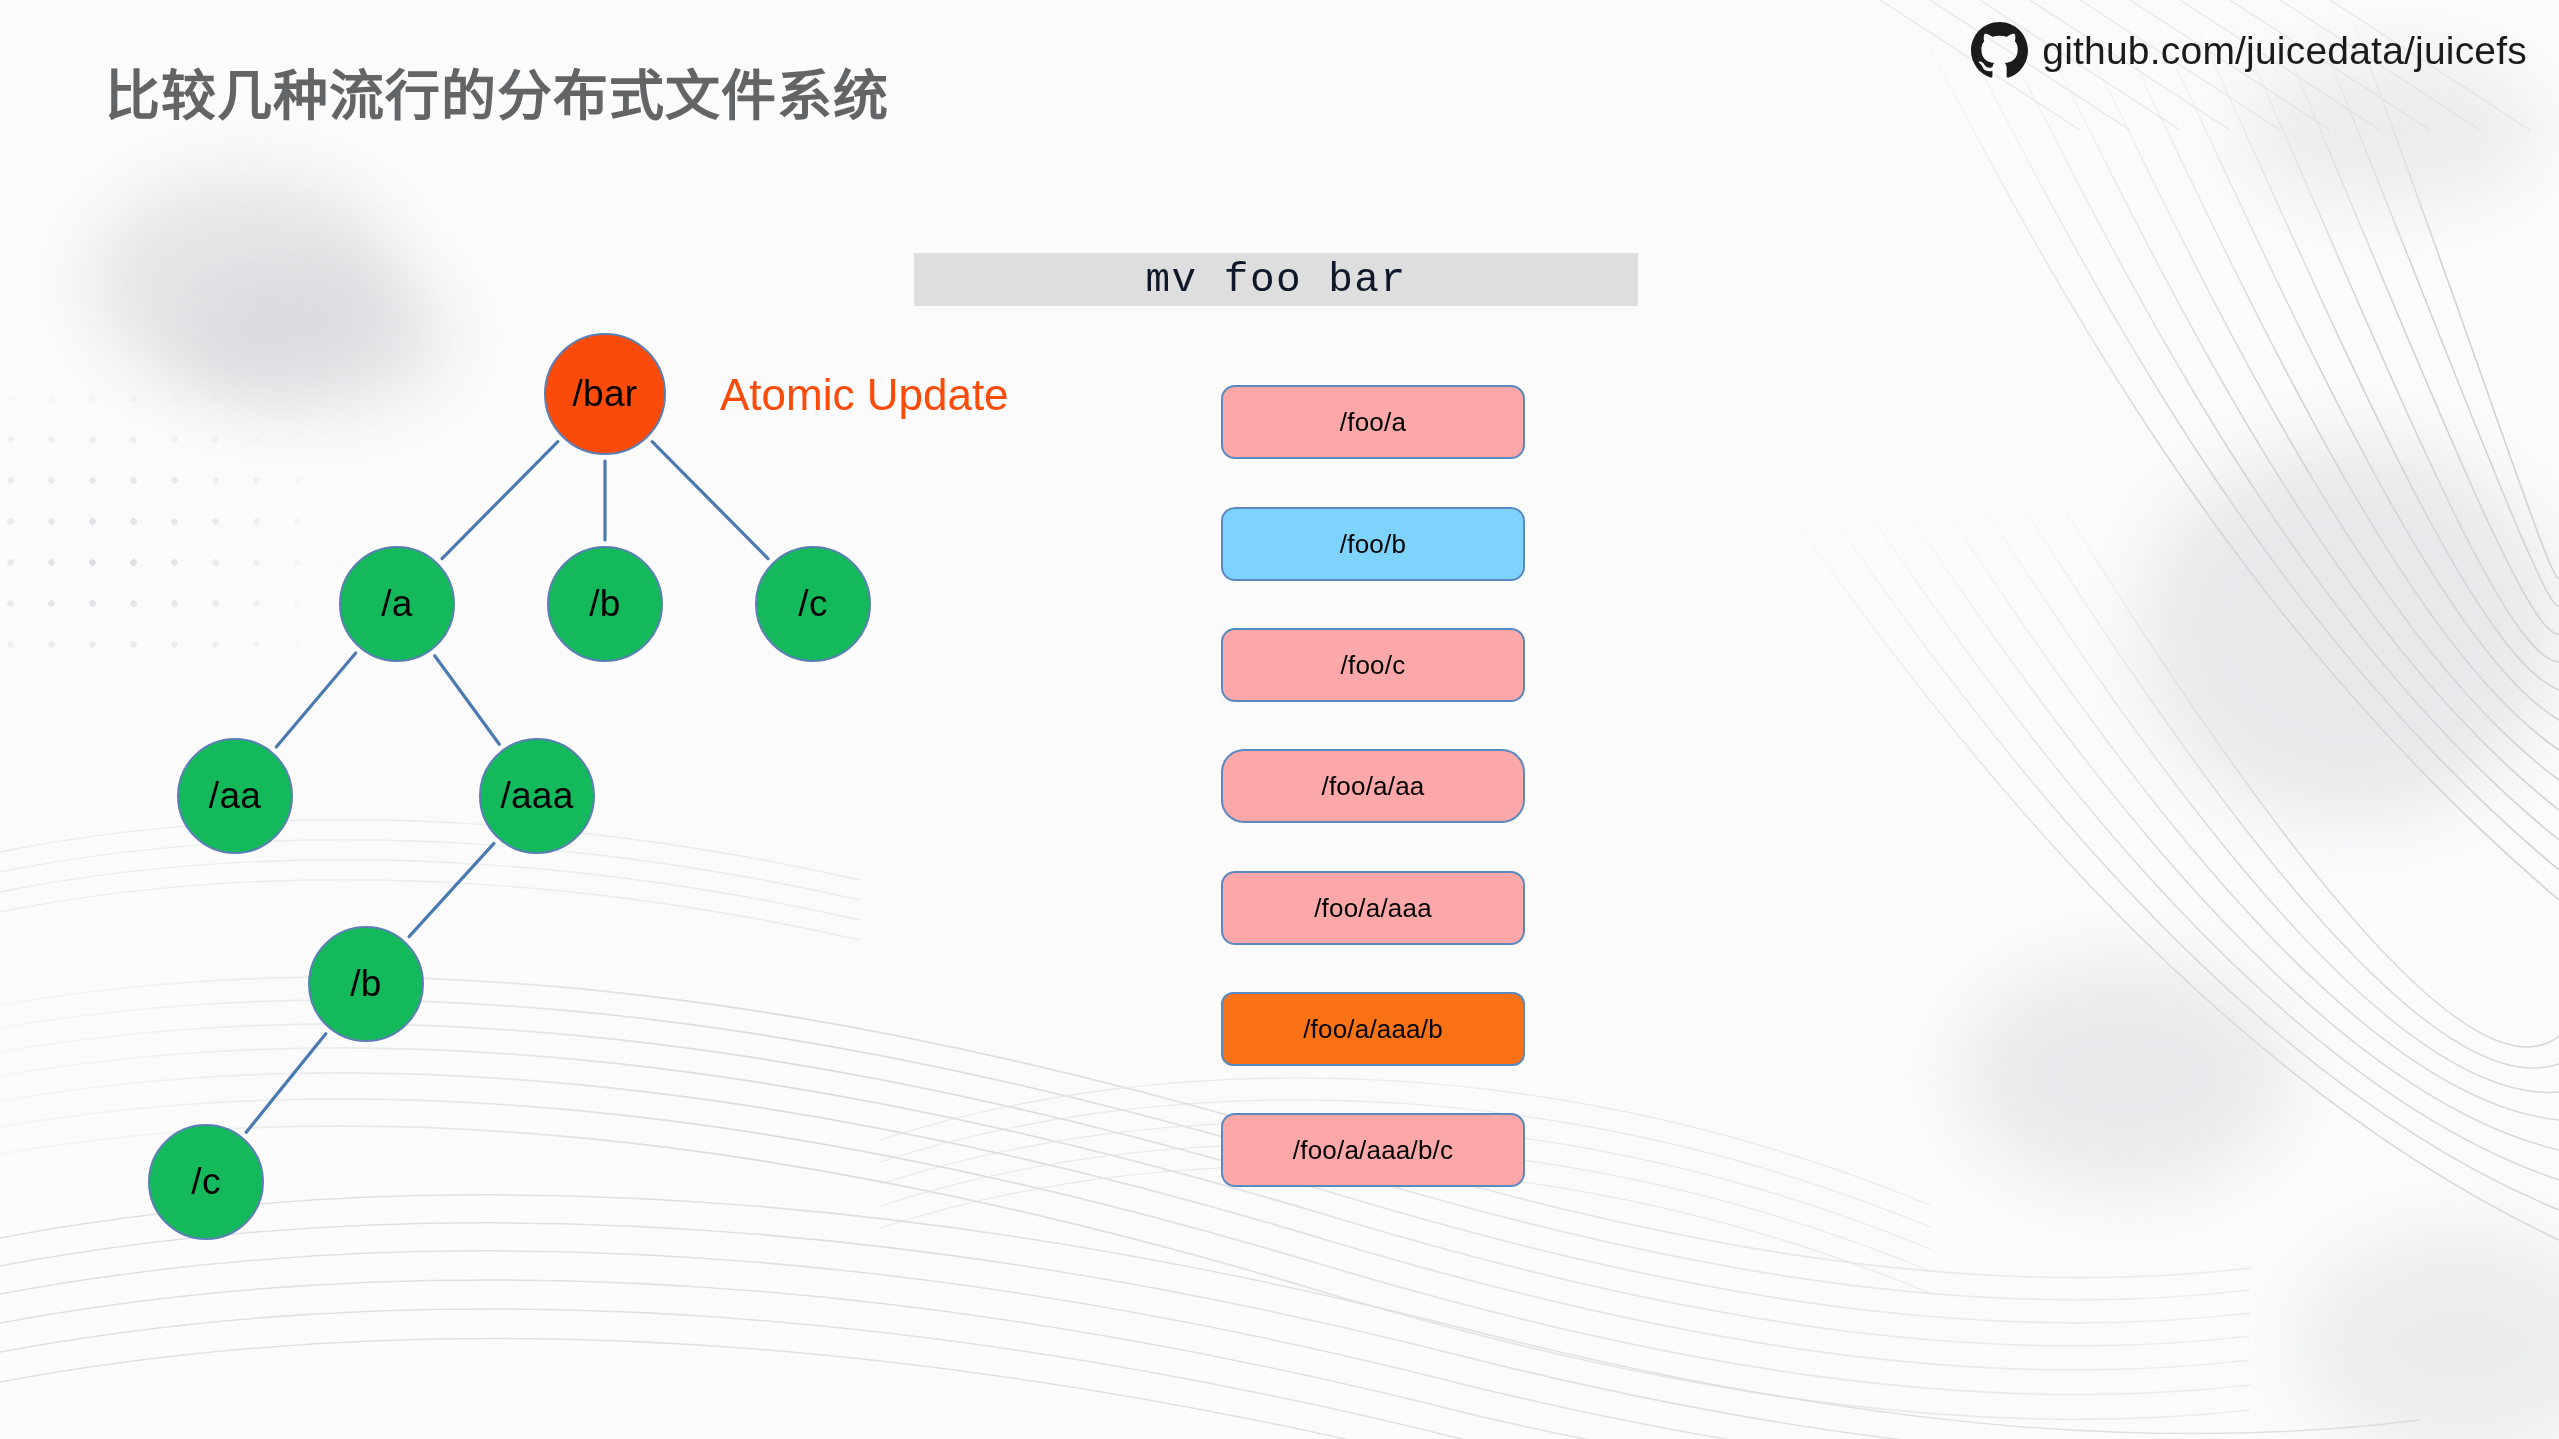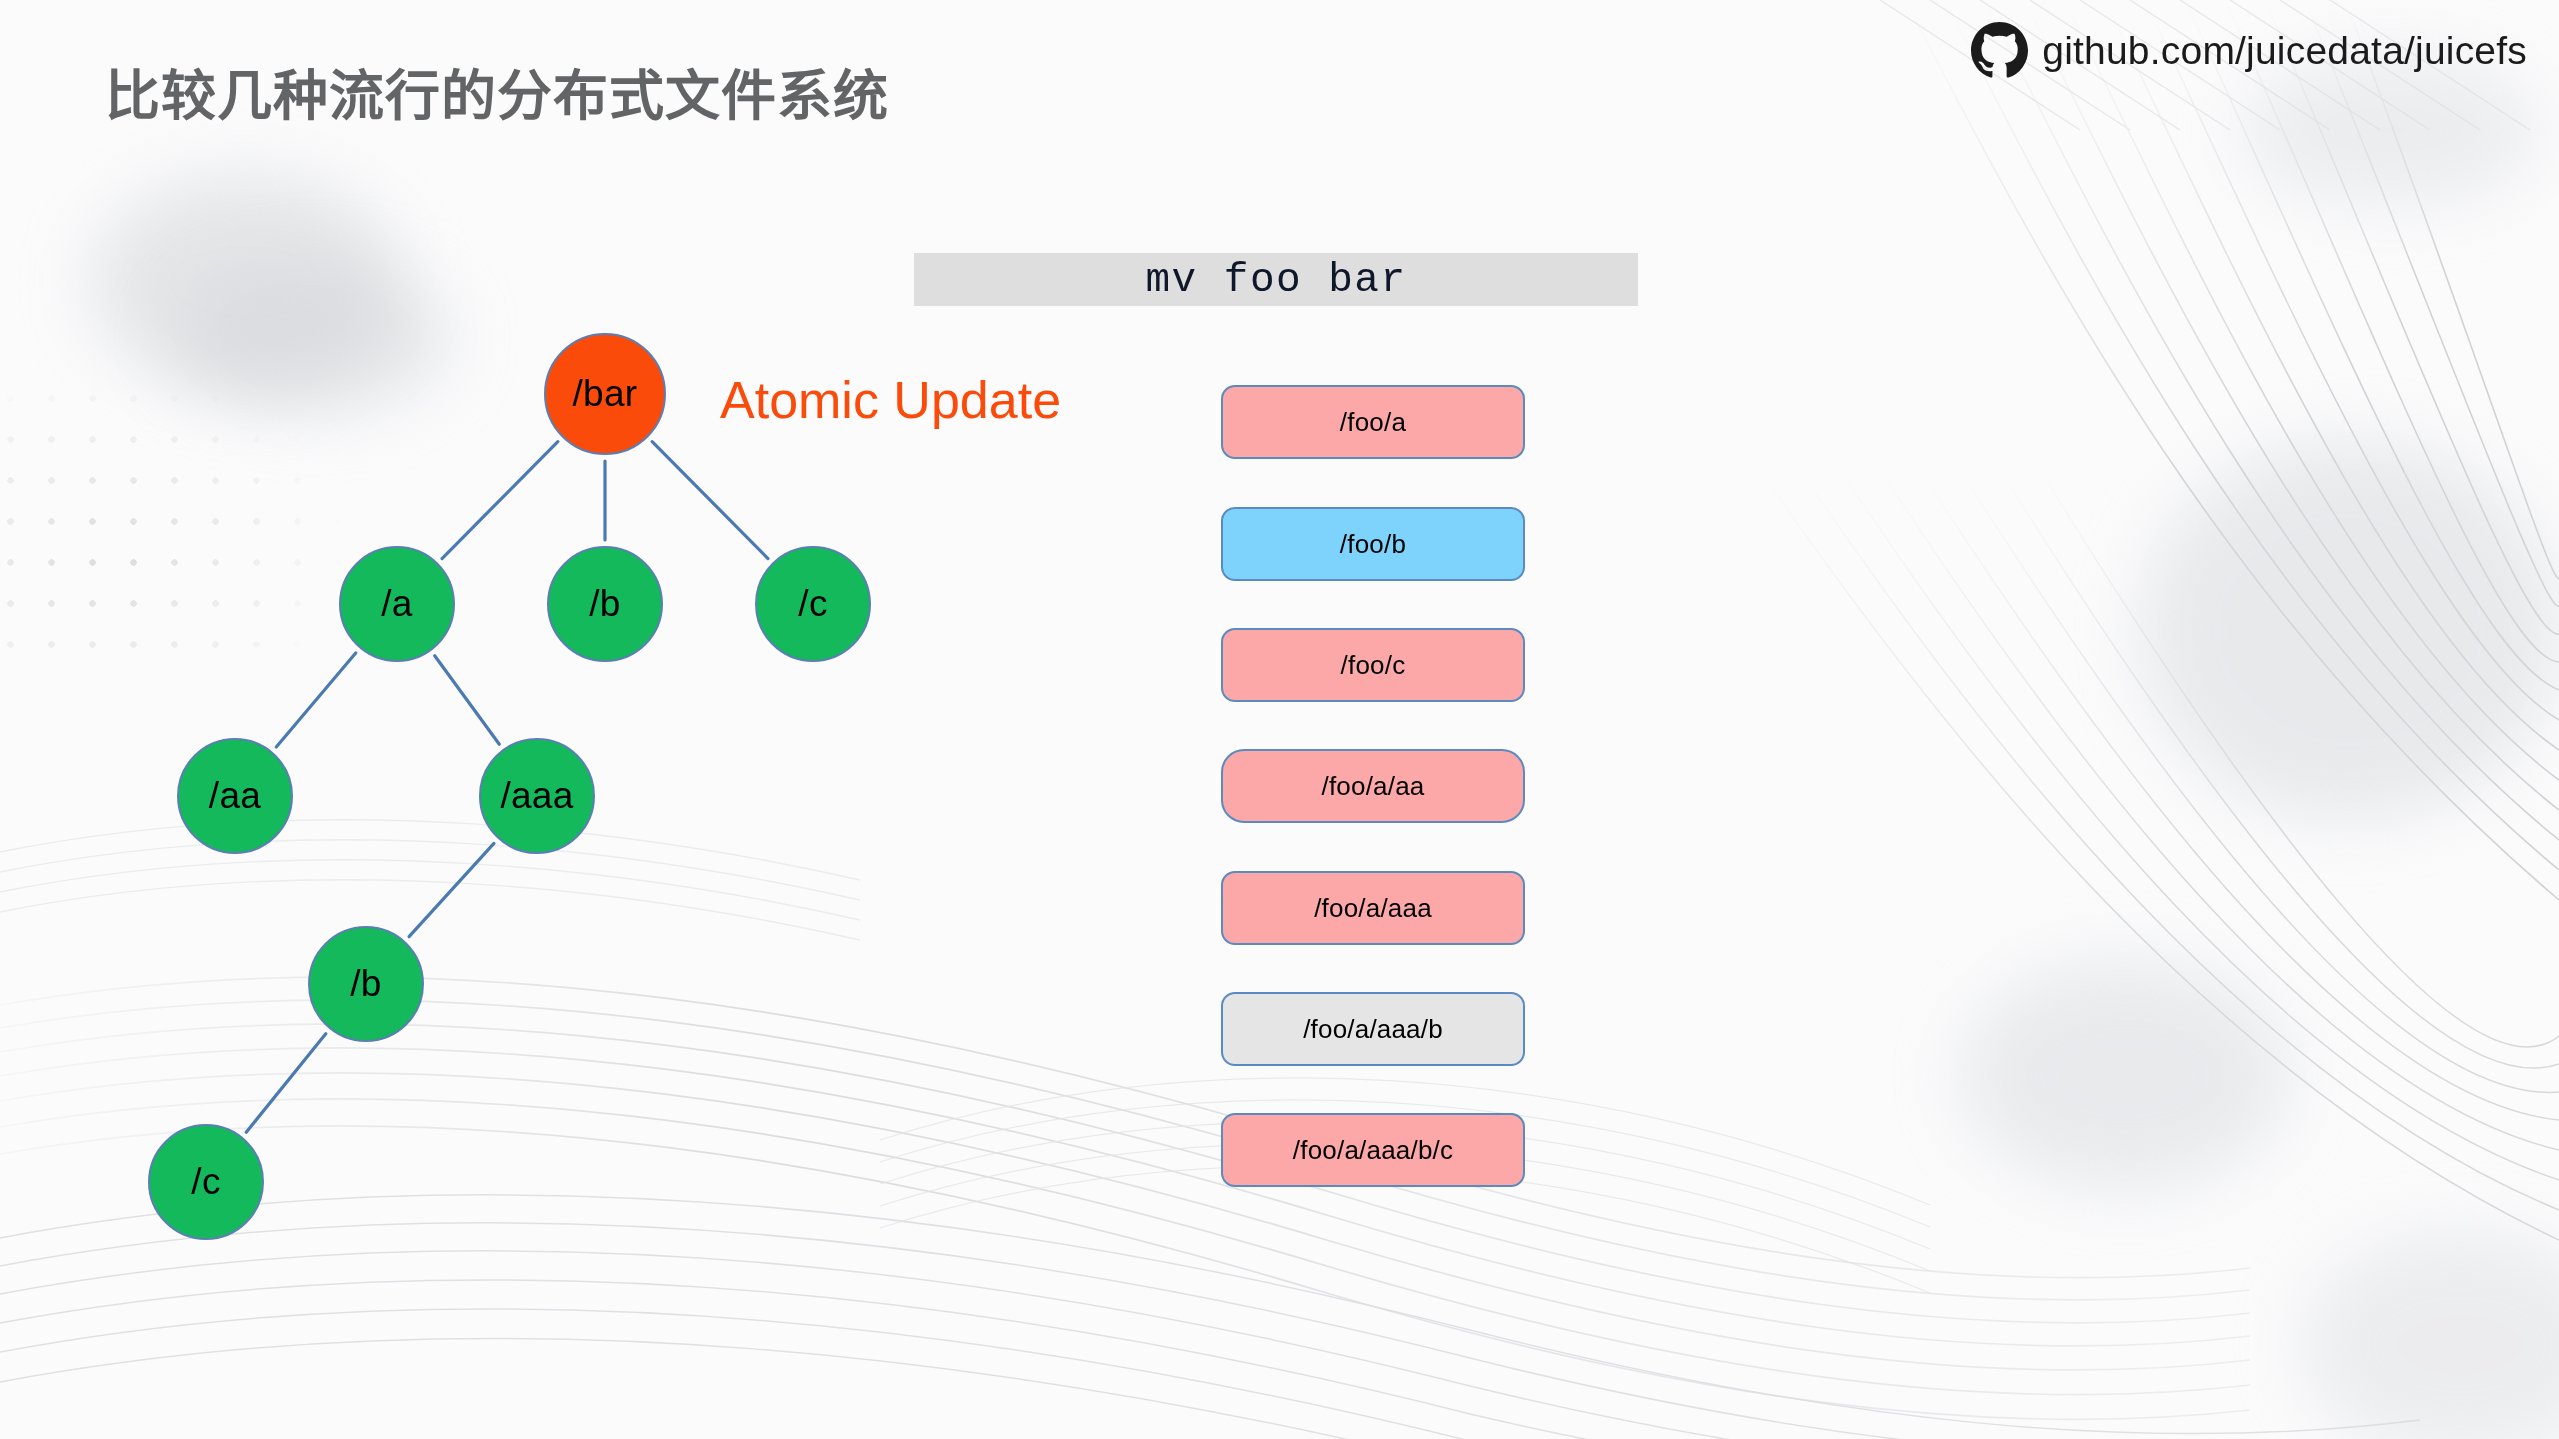--- a/index.html
+++ b/index.html
@@ -113,21 +113,21 @@
     font-size: 37px;
     letter-spacing: .3px;
     background: #13b95a;
   }
   .node.root { background: #fb4b0b; }
 
   .atomic-label {
     position: absolute;
     left: 720px;
     top: 370px;
-    font-size: 52px;
+    font-size: 44px;
     color: #fb4b0b;
     white-space: nowrap;
   }
 
   
   .path-box {
     position: absolute;
     box-sizing: border-box;
     width: 304px;
     height: 74px;
@@ -309,21 +309,21 @@
       </div>
       <div class="path-box" style="top: 628px; background: rgb(252, 168, 168); border-color: rgb(91, 138, 192);">
         <span>/foo/c</span>
       </div>
       <div class="path-box" style="top: 749px; background: rgb(252, 168, 168); border-color: rgb(91, 138, 192); border-radius: 23px;">
         <span>/foo/a/aa</span>
       </div>
       <div class="path-box" style="top: 871px; background: rgb(252, 168, 168); border-color: rgb(91, 138, 192);">
         <span>/foo/a/aaa</span>
       </div>
-      <div class="path-box" style="top: 992px; background: #e5e5e5; border-color: rgb(91, 138, 192);">
+      <div class="path-box" style="top: 992px; background: #f97316; border-color: rgb(91, 138, 192); border-radius: 12px;">
         <span>/foo/a/aaa/b</span>
       </div>
       <div class="path-box" style="top: 1113px; background: rgb(252, 168, 168); border-color: rgb(91, 138, 192);">
         <span>/foo/a/aaa/b/c</span>
       </div>
     </div>
 
 </div>
 
 </body></html>

